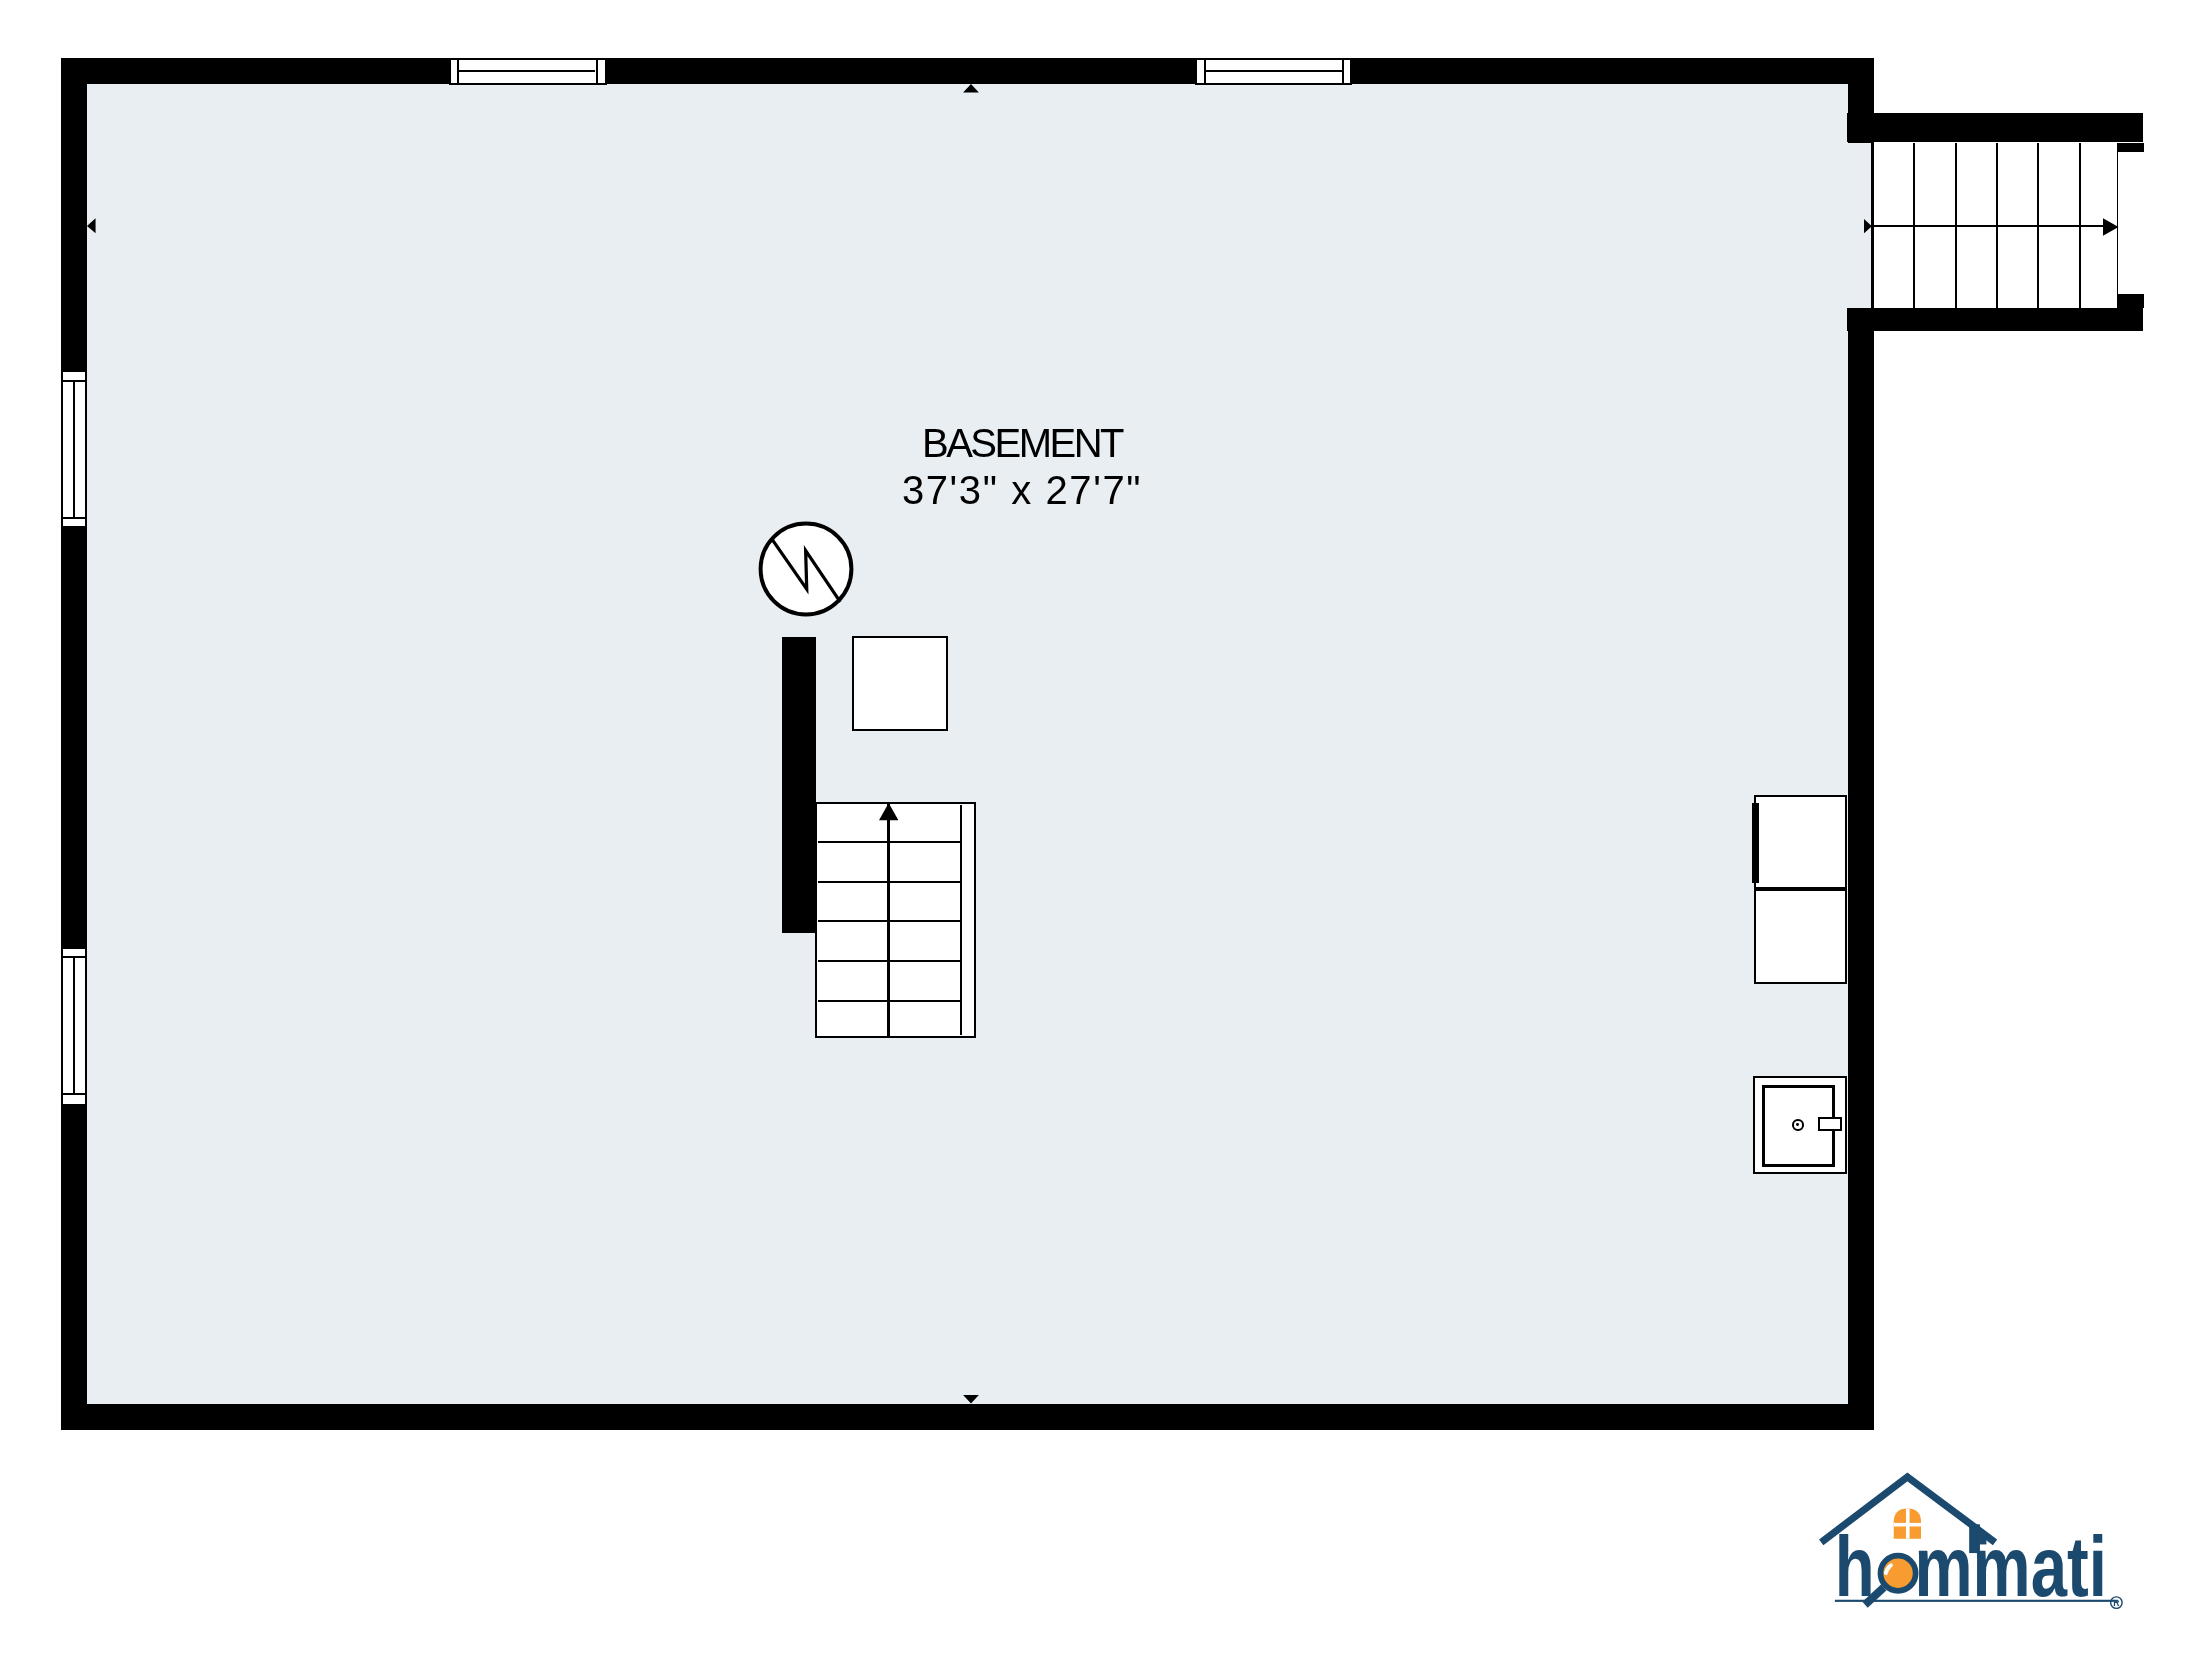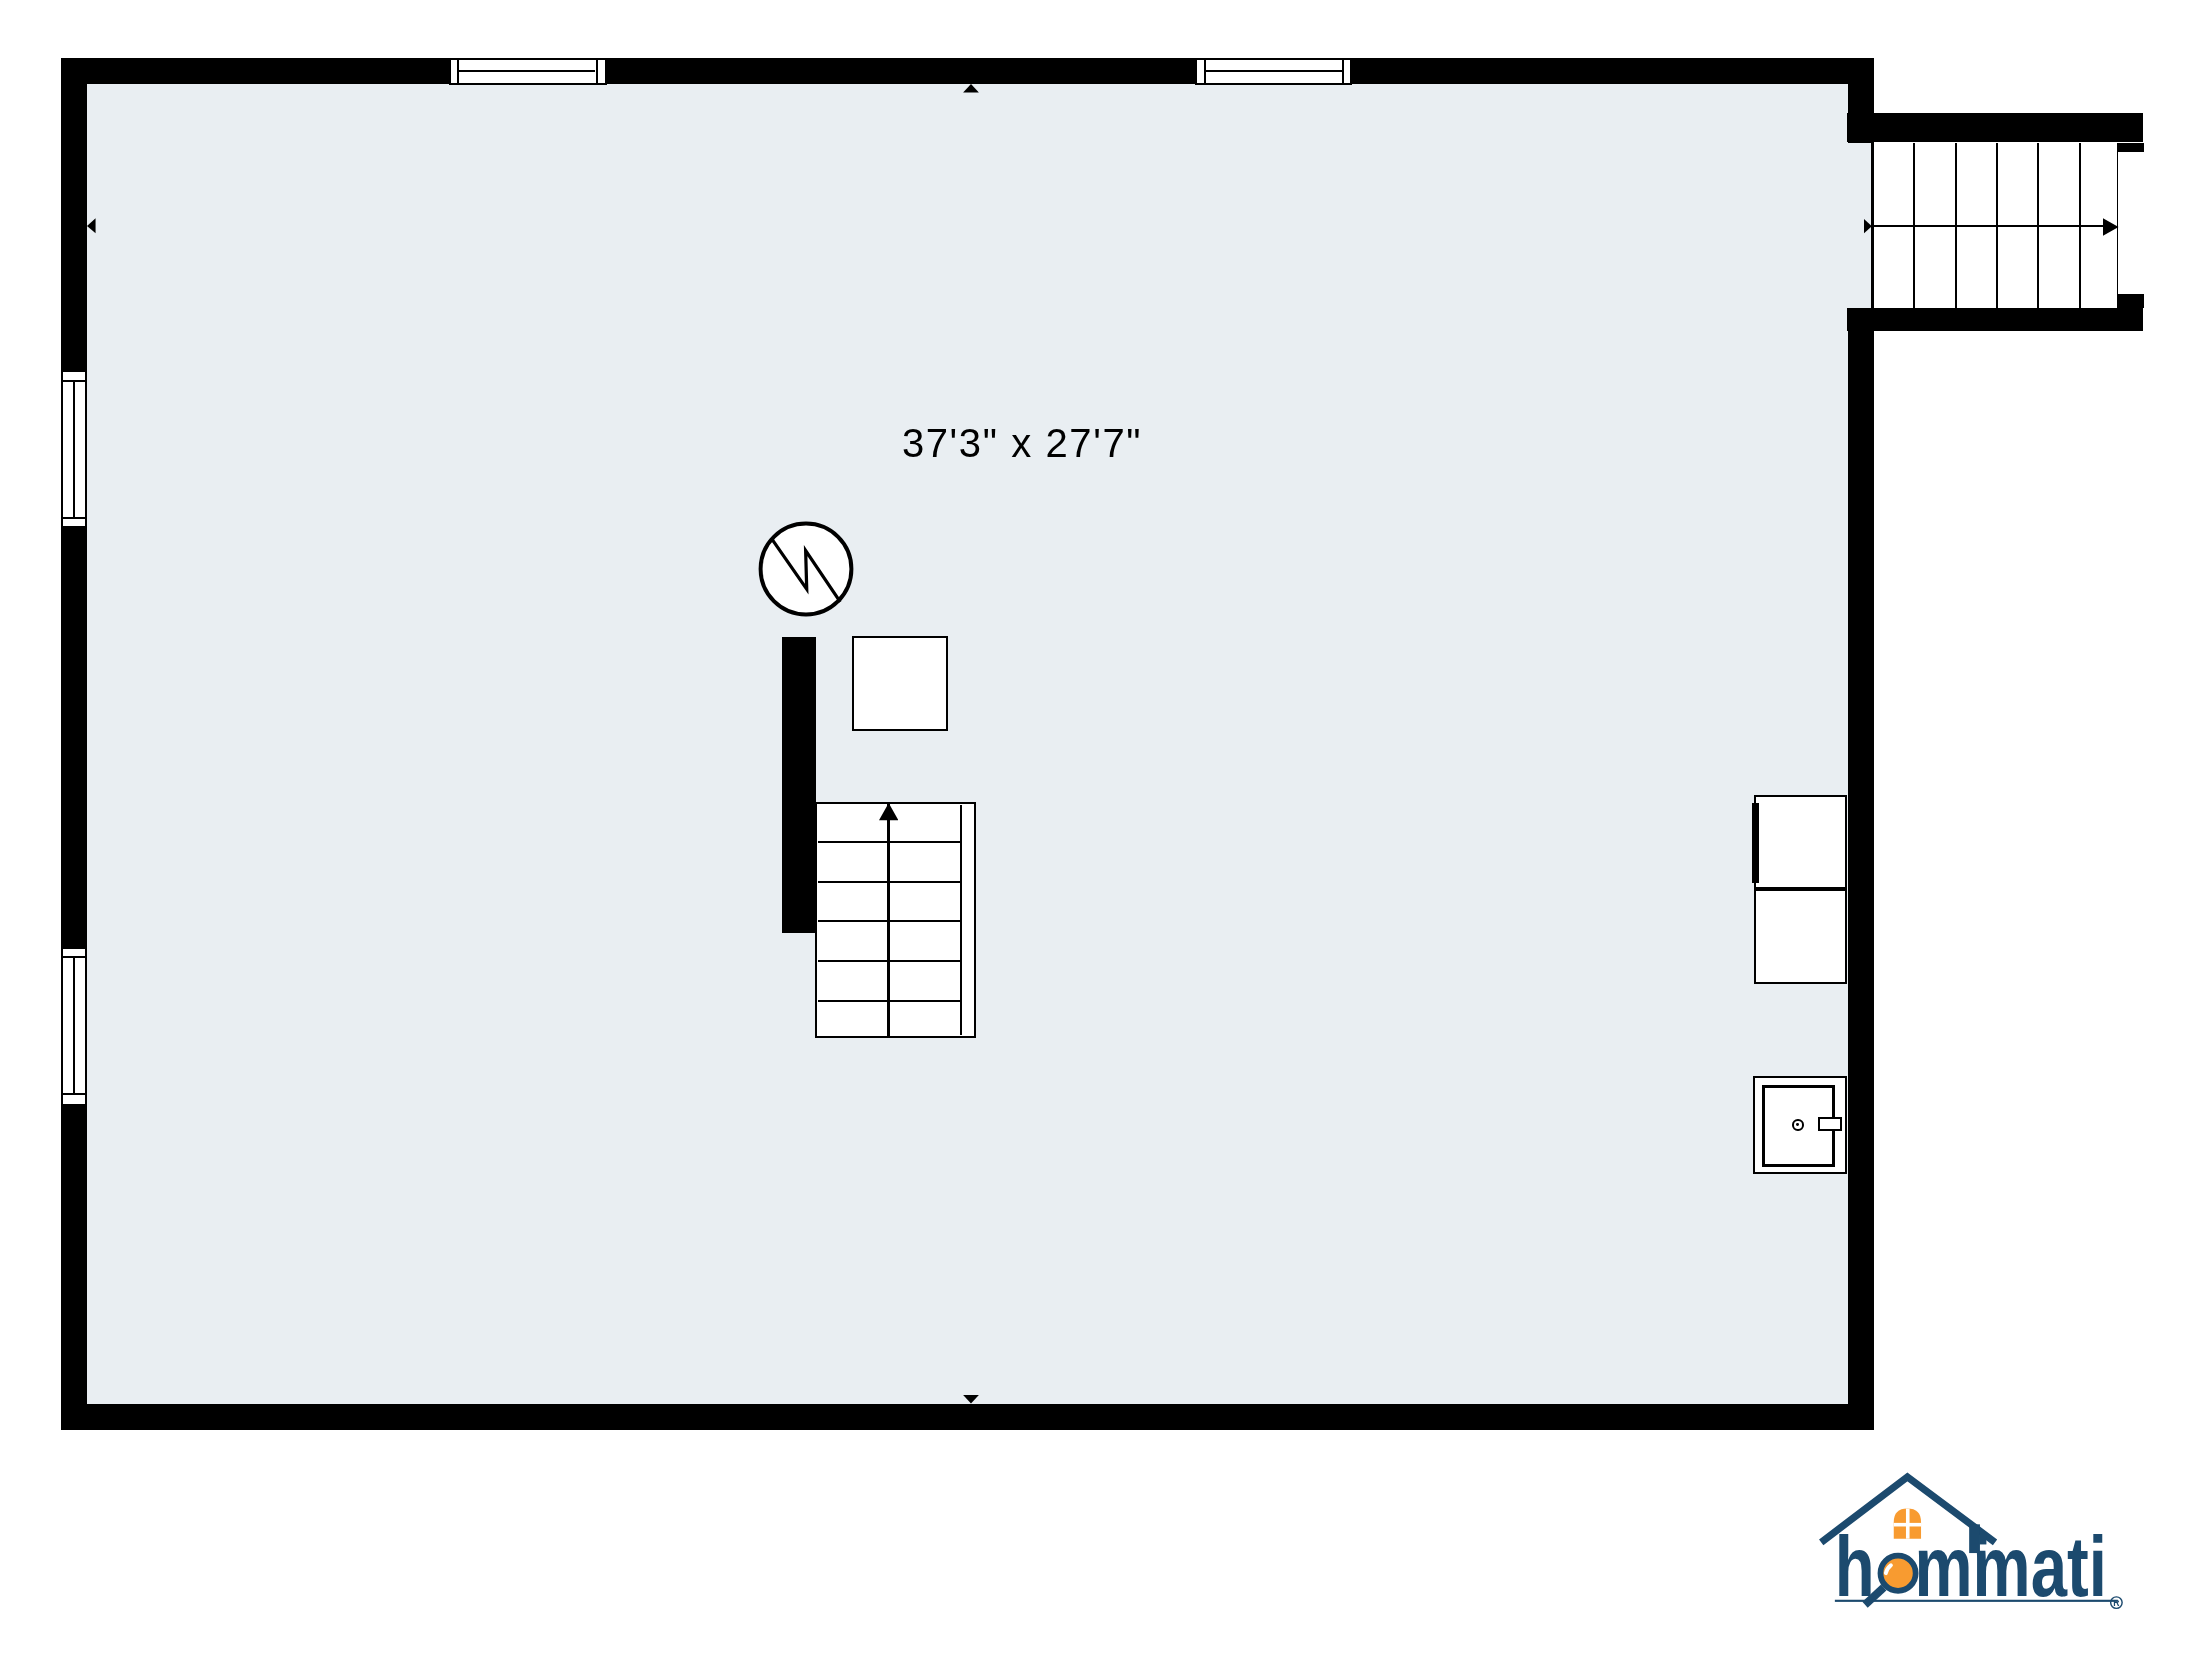--- a/index.html
+++ b/index.html
@@ -92,20 +92,21 @@
 <div class="blk" style="left:1752px;top:803px;width:6.5px;height:80px;"></div>
 <div class="abs" style="left:1754px;top:889px;width:93px;height:95px;background:#fff;border:2.2px solid #000;box-sizing:border-box;"></div>
 
 <div class="abs" style="left:1753px;top:1076px;width:94px;height:98px;background:#fff;border:2.2px solid #000;box-sizing:border-box;"></div>
 <div class="abs" style="left:1762px;top:1085px;width:73px;height:82px;background:#fff;border:3.6px solid #000;box-sizing:border-box;"></div>
 <div class="abs" style="left:1818px;top:1117px;width:24.4px;height:14.4px;background:#fff;border:2.9px solid #000;box-sizing:border-box;"></div>
 <div class="abs" style="left:1792px;top:1119px;width:11.5px;height:11.5px;border:2.2px solid #000;border-radius:50%;background:#fff;box-sizing:border-box;"></div>
 <div class="abs" style="left:1796px;top:1123px;width:2.9px;height:2.9px;background:#000;border-radius:50%;"></div>
 
 <div class="abs" style="left:663px;top:420px;width:718px;text-align:center;font-size:40px;line-height:47px;color:#000;">
+  <div style="letter-spacing:-2.5px;">BASEMENT</div>
   <div style="letter-spacing:1.6px;">37'3" x 27'7"</div>
 </div>
 
 <svg class="abs" style="left:1806px;top:1464px;" width="345" height="158" viewBox="0 0 480 220">
   <g fill="none" stroke="#1c4a6e" stroke-width="10">
     <path d="M 21,109 L 141,18 L 263,109"></path>
   </g>
 
   <rect x="227" y="84" width="15" height="40" fill="#1c4a6e"></rect>
   <rect x="241" y="97" width="10" height="15" fill="#1c4a6e"></rect>

